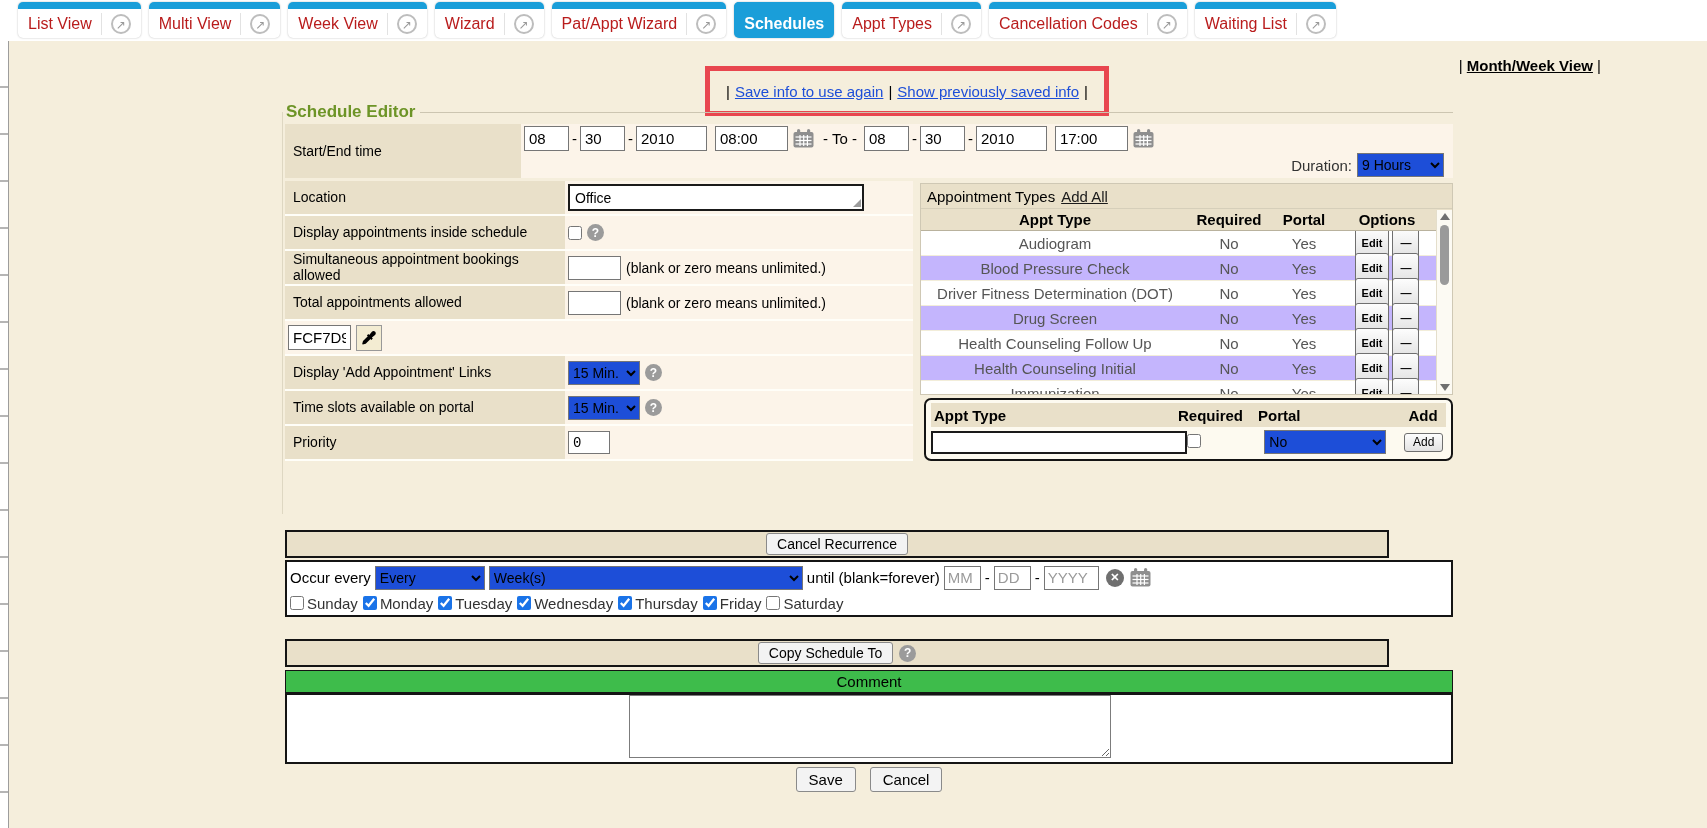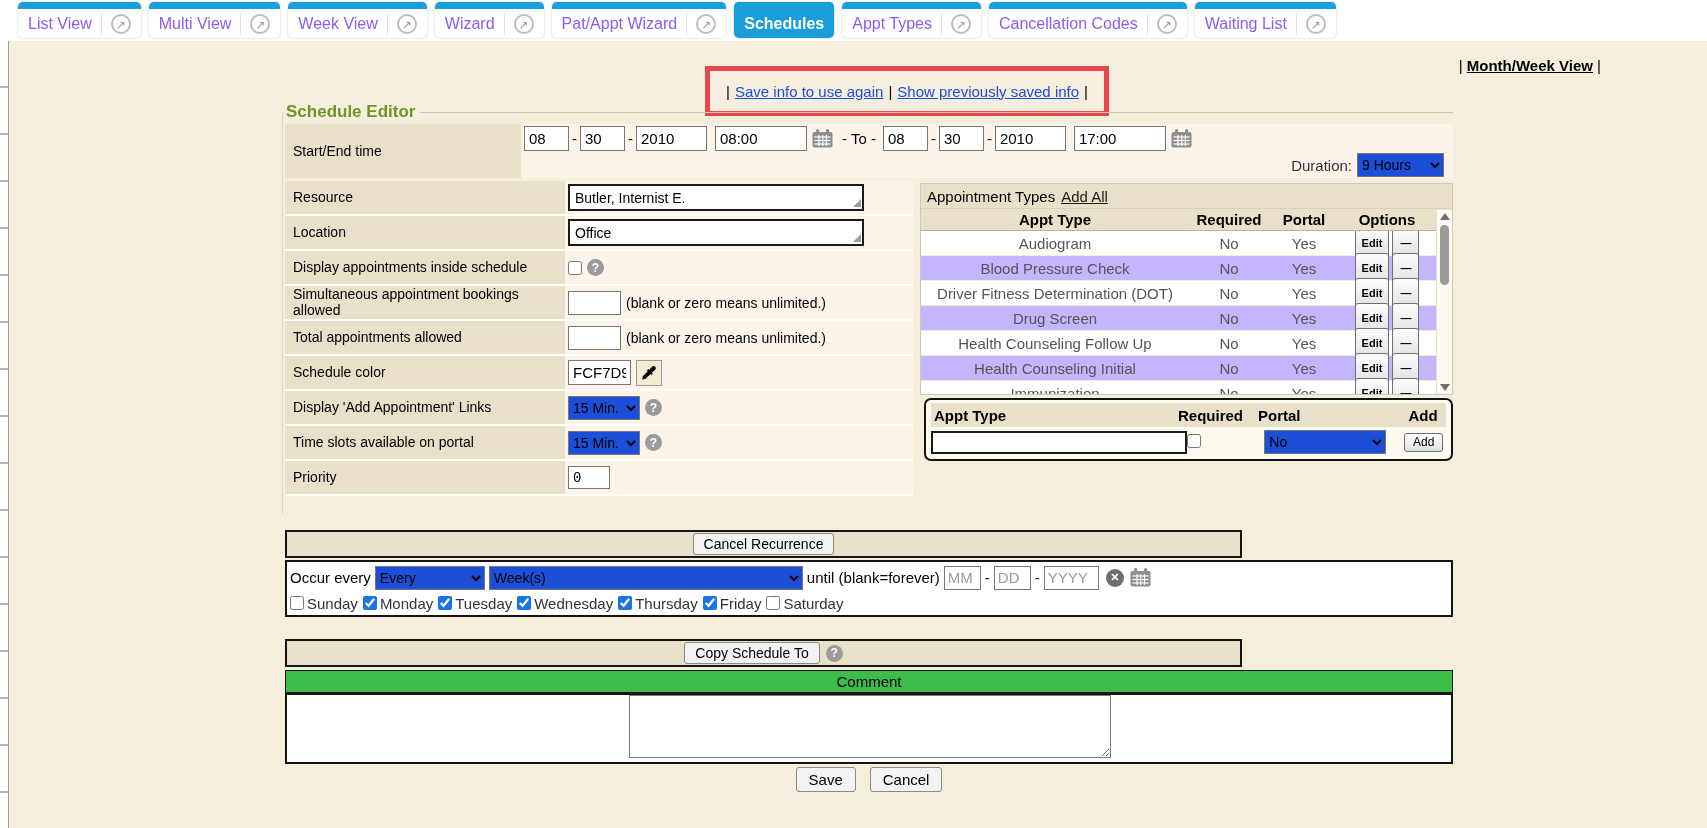--- a/index.html
+++ b/index.html
@@ -9,21 +9,21 @@
   input,select,button,textarea{font-family:"Liberation Sans",sans-serif;}
   input[type=checkbox]{accent-color:#1a73e8;width:14px;height:14px;margin:0;}
 
   
   .tabbar{position:absolute;left:0;top:0;width:100%;height:41px;background:#fff;
           display:flex;gap:8px;padding:2px 0 0 18px;align-items:flex-start;}
   .tab{display:flex;flex-direction:column;border-radius:5px;overflow:hidden;background:#fff;
        box-shadow:0 0 2px rgba(0,0,0,.28);cursor:pointer;flex:0 0 auto;}
   .tab-cap{height:7px;background:#1a9ed9;}
   .tab-body{display:flex;align-items:center;gap:9px;padding:0 10px;height:29px;}
-  .tab-label{font-size:16px;color:#8b5cf6;white-space:nowrap;}
+  .tab-label{font-size:16px;color:#b91c1c;white-space:nowrap;}
   .tab-sep{width:1px;height:22px;background:#e2e2e2;}
   .tab-icon{width:20px;height:20px;border:2px solid #bdbdbd;border-radius:50%;color:#9a9a9a;
             font-size:12px;line-height:18px;text-align:center;flex:0 0 auto;}
   .tab.active{background:#1a9ed9;}
   .tab.active .tab-cap{background:#1a9ed9;}
   .tab.active .tab-label{color:#fff;font-weight:bold;}
 
   
   .left-strip{position:absolute;left:0;top:41px;width:9px;height:787px;border-right:1px solid #9d9d9d;
       background:repeating-linear-gradient(to bottom,#ffffff 0 45px,#b5b5b5 45px 47px);}
@@ -39,21 +39,21 @@
   .editor-title{position:absolute;left:286px;top:102px;font-size:17px;font-weight:bold;color:#6d9427;}
   .legend-line{position:absolute;left:420px;top:112px;width:1033px;border-top:1px solid #ccc5b1;}
   .legend-left{position:absolute;left:282px;top:112px;width:0;height:402px;border-left:1px solid #ded7c2;}
 
   
   .startend{position:absolute;left:285px;top:124px;width:1168px;height:54px;display:flex;}
   .se-label{width:236px;background:#e9e0c9;display:flex;align-items:center;padding-left:8px;font-size:14px;}
   .se-value{flex:1;background:#fcf4e9;position:relative;padding:2px 0 0 3px;}
   .dt-row{display:flex;align-items:center;gap:3px;font-size:15px;}
   .inp{border:1px solid #767676;background:#fff;font-size:15px;height:25px;padding:1px 4px;}
-  .inp-mm{width:45px;} .inp-yyyy{width:71px;} .inp-time{width:92px;margin-left:5px;}
+  .inp-mm{width:45px;} .inp-yyyy{width:71px;} .inp-time{width:73px;margin-left:5px;}
   .cal-btn{border:none;background:transparent;padding:0 2px;cursor:pointer;line-height:0;}
   .to-label{margin:0 4px;}
   .duration{position:absolute;right:9px;top:29px;display:flex;align-items:center;gap:5px;font-size:15px;color:#333;}
   .sel{height:24px;font-size:14px;border:1px solid #767676;background:#1d4ed8;}
 
   
   .form{position:absolute;left:285px;top:181px;width:628px;}
   .frow{display:flex;min-height:35px;border-bottom:2px solid #fffef8;}
   .frow .lbl{width:280px;background:#e9e0c9;display:flex;align-items:center;padding-left:8px;
              font-size:14px;line-height:1.1;}
@@ -104,21 +104,21 @@
   .add-cols{display:flex;align-items:center;background:#e9e0c9;height:24px;font-size:15px;font-weight:bold;}
   .a-name{flex:1;padding-left:3px;} .a-req{width:80px;} .a-portal{width:142px;} .a-add{width:46px;text-align:center;}
   .add-row{display:flex;align-items:center;height:30px;font-size:14px;}
   .add-name{flex:1;} .add-req{width:80px;} .add-portal{width:142px;} .add-act{width:46px;text-align:center;}
   .add-input{width:256px;height:23px;border:2px solid #1a1a1a;font-size:14px;padding:1px 4px;}
   .portal-sel{width:122px;}
   .btn-add{font-size:12px;height:19px;padding:0 8px;border:1px solid #6f6f6f;border-radius:3px;
            background:linear-gradient(#fdfdfd,#e2e2e2);cursor:pointer;}
 
   
-  .bar{position:absolute;left:285px;width:957px;height:28px;background:#e9e0c9;border:2px solid #141414;
+  .bar{position:absolute;left:285px;width:1104px;height:28px;background:#e9e0c9;border:2px solid #141414;
        display:flex;align-items:center;justify-content:center;gap:6px;}
   .bar1{top:530px;} .bar2{top:639px;}
   .btn{background:#f3f3f3;border:1px solid #8a8a8a;border-radius:3px;font-size:14px;padding:2px 10px;cursor:pointer;}
   .occur-box{position:absolute;left:285px;top:560px;width:1168px;height:57px;background:#fff;
              border:2px solid #141414;padding:2px 3px;}
   .occur-row{display:flex;align-items:center;gap:4px;font-size:15px;height:27px;}
   .sel-every{width:110px;} .sel-unit{width:314px;}
   .until-inp{height:24px;border:1px solid #767676;font-size:15px;padding:1px 3px;color:#444;}
   .until-inp::placeholder{color:#9a9a9a;}
   .u-mm{width:37px;} .u-yyyy{width:55px;}
@@ -299,26 +299,20 @@
         <span>Duration:</span>
         <select class="sel" style="width:87px">
           <option>9 Hours</option>
         </select>
       </div>
     </div>
   </div>
 
   <div class="form">
     <div class="frow">
-      <div class="lbl">Resource</div>
-      <div class="val">
-        <span class="grip-wrap"><input class="input-dark" value="Butler, Internist E." style=""></span>
-      </div>
-    </div>
-    <div class="frow">
       <div class="lbl">Location</div>
       <div class="val">
         <span class="grip-wrap"><input class="input-dark" value="Office" style=""></span>
       </div>
     </div>
     <div class="frow">
       <div class="lbl">Display appointments inside schedule</div>
       <div class="val">
         <input type="checkbox" style="">
         <span class="help">?</span>
@@ -332,21 +326,20 @@
       </div>
     </div>
     <div class="frow">
       <div class="lbl">Total appointments allowed</div>
       <div class="val">
         <input class="small-input" style="">
         <span>(blank or zero means unlimited.)</span>
       </div>
     </div>
     <div class="frow">
-      <div class="lbl">Schedule color</div>
       <div class="val">
         <input class="color-input" value="FCF7D9" style="">
         <button class="eyedrop-btn">
           <svg width="14" height="14" viewBox="0 0 14 14">
             <path d="M13.2 0.8c-1.1-1.1-2.5-0.9-3.3 0L7.2 3.9 6.3 3 4.9 4.4l0.9 0.9L1 10.1 0.2 13l0.6 0.6 2.9-0.8 4.8-4.8 0.9 0.9L10.8 7.5 9.9 6.6l3.1-2.7c0.9-0.8 1.1-2.2 0.2-3.1z" fill="#000"></path>
           </svg>
         </button>
       </div>
     </div>
     <div class="frow">

